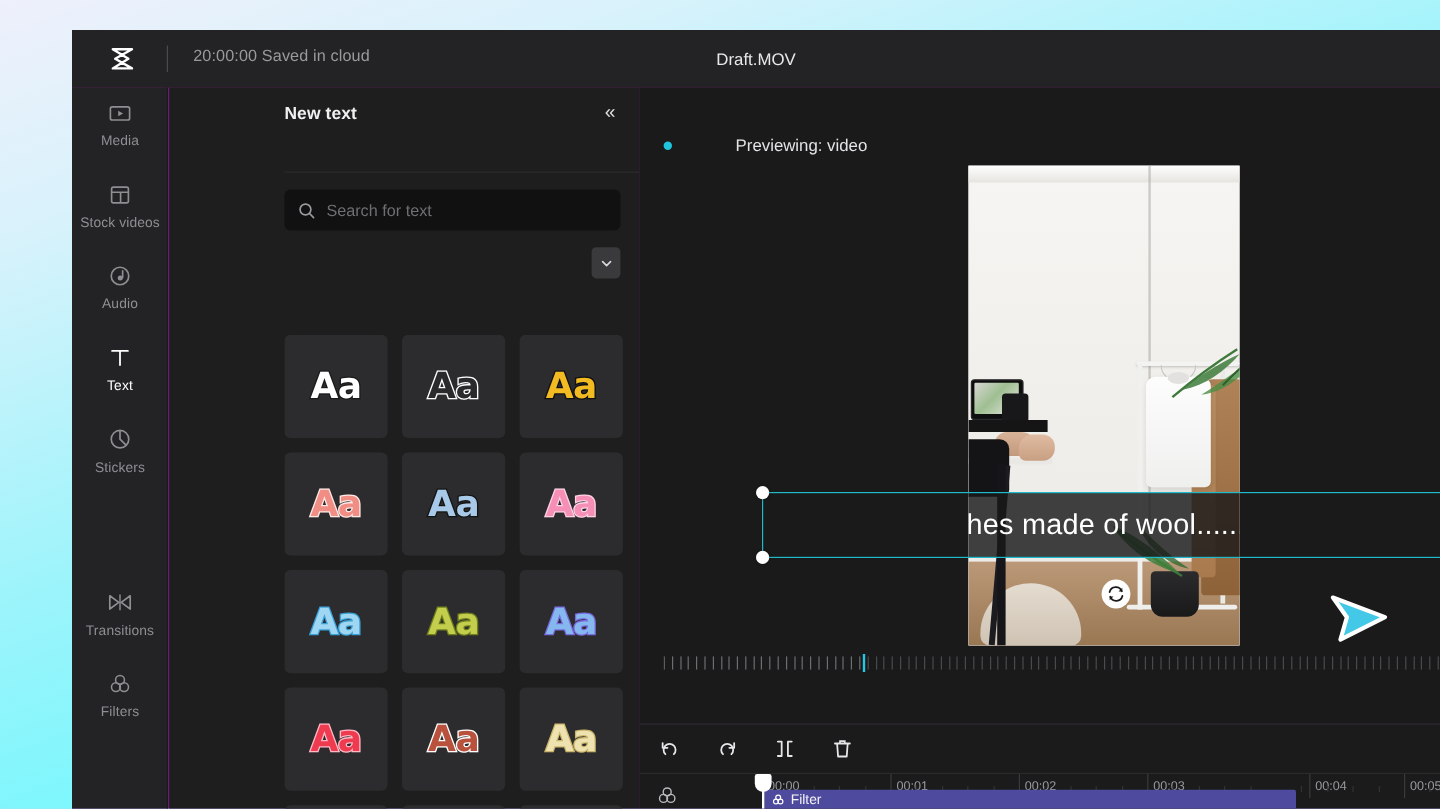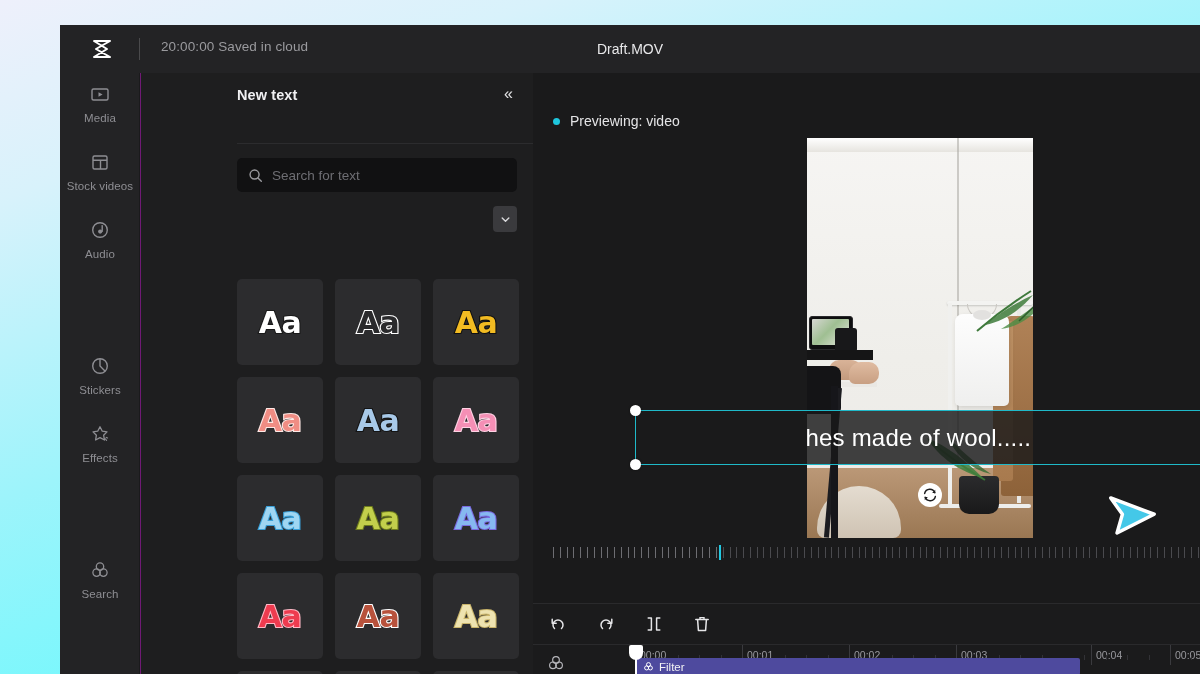--- a/index.html
+++ b/index.html
@@ -161,21 +161,21 @@
     background: #1a1a1b;
   }
   #preview-status {
     position: absolute; left: 20px; top: 40px;
     display: flex; align-items: center; gap: 10px;
   }
   #status-dot {
     width: 7px; height: 7px; border-radius: 50%;
     background: #1ec6dd;
   }
-  #status-text { font-size: 14px; color: #e4e4e6; }
+  #status-text { font-size: 14px; color: #e4e4e6; margin-left: 43px; }
 
   #video-stage {
     position: absolute; left: 274px; top: 65px;
     width: 226px; height: 400px;
     overflow: hidden;
     background: #efeeec;
   }
   
   #scene-wall {
     position: absolute; left: 0; top: 0; width: 226px; height: 400px;
@@ -480,47 +480,55 @@
     <div class="rail-item" style="top:144px;">
       <span class="rail-icon">
         <svg width="20" height="20" viewBox="0 0 20 20">
             <circle cx="10" cy="10" r="7.3" fill="none" stroke="#8e8e93" stroke-width="1.4"></circle>
             <path d="M12.2 5.6 V11.2" stroke="#8e8e93" stroke-width="1.4" stroke-linecap="round"></path>
             <circle cx="10.2" cy="11.6" r="2.1" fill="#8e8e93"></circle>
           </svg>
       </span>
       <span class="rail-label">Audio</span>
     </div>
+    <div class="rail-item active" style="top:212px;">
+      <span class="rail-icon">
+        <svg width="20" height="20" viewBox="0 0 20 20">
+            <path d="M3.4 4.4 H16.6 M10 4.4 V16.2" fill="none" stroke="#ffffff" stroke-width="1.5" stroke-linecap="round"></path>
+          </svg>
+      </span>
+      <span class="rail-label">Text</span>
+    </div>
     <div class="rail-item" style="top:280px;">
       <span class="rail-icon">
         <svg width="20" height="20" viewBox="0 0 20 20">
             <circle cx="10" cy="10" r="7.3" fill="none" stroke="#8e8e93" stroke-width="1.4"></circle>
             <path d="M10 2.7 V10 L15.2 15.2" fill="none" stroke="#8e8e93" stroke-width="1.4"></path>
           </svg>
       </span>
       <span class="rail-label">Stickers</span>
     </div>
-    <div class="rail-item" style="top:348px;">
+    <div class="rail-item" style="top:416px;">
       <span class="rail-icon">
-        <svg width="20" height="20" viewBox="0 0 20 20">
-            <path d="M10 2.8 L12.3 7.2 L17 7.9 L13.6 11.2 L14.5 16 L10 13.7 L5.6 16 L6.4 11.2 L3 7.9 L7.7 7.2 Z" fill="none" stroke="#8e8e93" stroke-width="1.3" stroke-linejoin="round"></path>
-            <path d="M15 14.5 L16.6 16.3 M16.2 13.4 L17.6 14" stroke="#8e8e93" stroke-width="1.1" stroke-linecap="round"></path>
+        <svg width="22" height="20" viewBox="0 0 22 20">
+            <path d="M2.5 4.5 L10 10 L2.5 15.5 Z M19.5 4.5 L12 10 L19.5 15.5 Z" fill="none" stroke="#8e8e93" stroke-width="1.4" stroke-linejoin="round"></path>
+            <path d="M11 3.5 V16.5" stroke="#8e8e93" stroke-width="1.2"></path>
           </svg>
       </span>
-      <span class="rail-label">Effects</span>
+      <span class="rail-label">Transitions</span>
     </div>
     <div class="rail-item" style="top:484px;">
       <span class="rail-icon">
         <svg width="20" height="20" viewBox="0 0 20 20">
             <circle cx="10" cy="6.6" r="3.7" fill="none" stroke="#8e8e93" stroke-width="1.3"></circle>
             <circle cx="6.6" cy="12.6" r="3.7" fill="none" stroke="#8e8e93" stroke-width="1.3"></circle>
             <circle cx="13.4" cy="12.6" r="3.7" fill="none" stroke="#8e8e93" stroke-width="1.3"></circle>
           </svg>
       </span>
-      <span class="rail-label">Search</span>
+      <span class="rail-label">Filters</span>
     </div>
   </div>
 
   <div id="text-panel">
     <div id="panel-head">
       <div id="panel-title">New text</div>
       <div id="collapse-btn">«</div>
     </div>
     <div id="panel-sep"></div>
 

